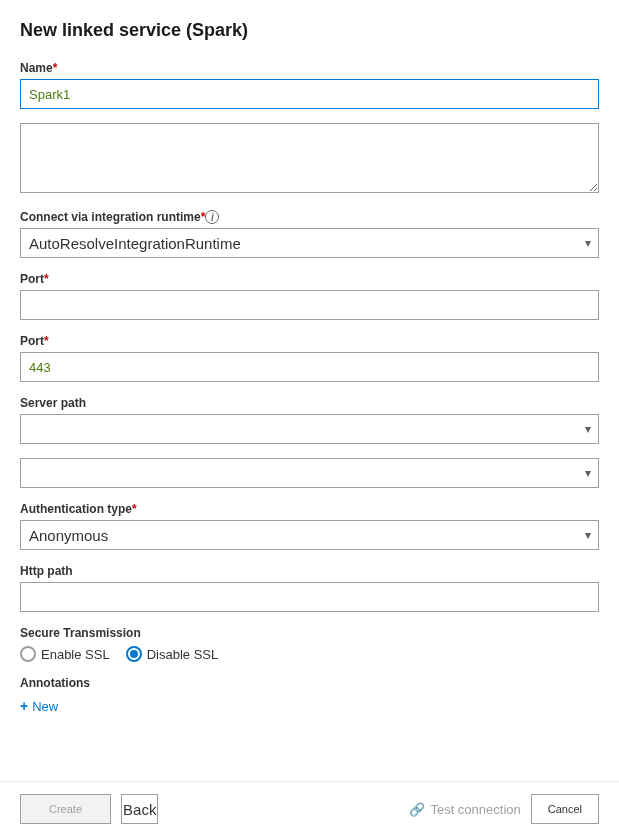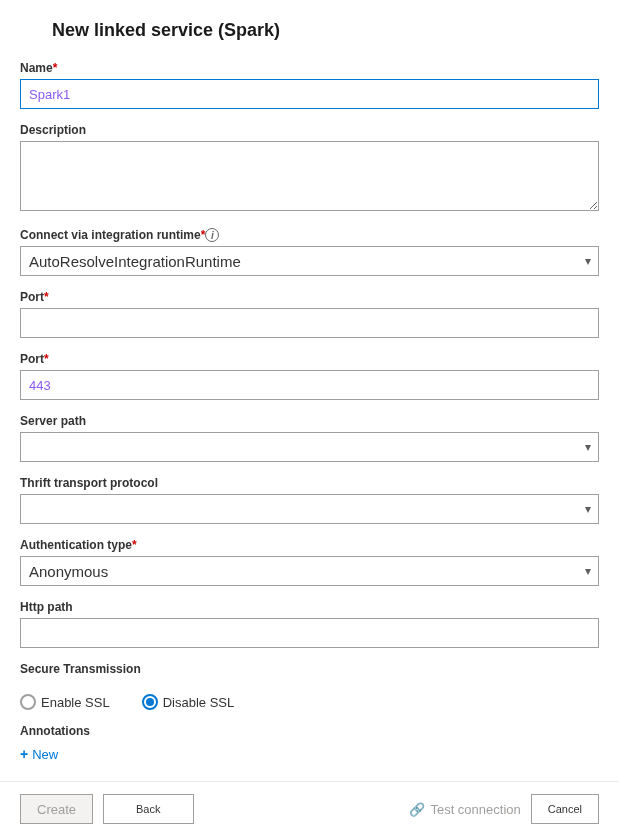--- a/index.html
+++ b/index.html
@@ -13,21 +13,20 @@
     }
     .panel {
       padding: 20px 20px 0 20px;
       max-width: 619px;
     }
     .panel-title {
       font-size: 18px;
       font-weight: 600;
       color: #1a1a1a;
       margin-bottom: 20px;
-      margin-left: 32px;
     }
     .field-group {
       margin-bottom: 14px;
     }
     .field-label {
       font-size: 12px;
       font-weight: 600;
       color: #333;
       margin-bottom: 4px;
       display: flex;
@@ -50,21 +49,21 @@
       cursor: pointer;
       font-style: italic;
       font-weight: bold;
     }
     .text-input {
       width: 100%;
       height: 30px;
       border: 1px solid #0078d4;
       padding: 4px 8px;
       font-size: 13px;
-      color: #8b5cf6;
+      color: #4d7c0f;
       outline: none;
       border-radius: 0;
     }
     .text-input-normal {
       border-color: #a19f9d;
     }
     .textarea-input {
       width: 100%;
       height: 70px;
       border: 1px solid #a19f9d;
@@ -99,22 +98,22 @@
       pointer-events: none;
       color: #605e5c;
       font-size: 12px;
     }
     .secure-transmission-section {
       margin-bottom: 14px;
     }
     .radio-group {
       display: flex;
       align-items: center;
-      gap: 32px;
-      margin-top: 18px;
+      gap: 16px;
+      margin-top: 6px;
     }
     .radio-label {
       display: flex;
       align-items: center;
       gap: 5px;
       cursor: pointer;
       font-size: 13px;
     }
     .radio-input {
       appearance: none;
@@ -175,35 +174,35 @@
       display: flex;
       gap: 10px;
     }
     .footer-right {
       display: flex;
       align-items: center;
       gap: 10px;
     }
     .btn-primary {
       height: 30px;
-      padding: 0 16px;
+      padding: 0 28px;
       background: #f3f2f1;
       border: 1px solid #a19f9d;
       color: #a19f9d;
-      font-size: 13px;
+      font-size: 11px;
       cursor: not-allowed;
       font-family: inherit;
     }
     .btn-secondary {
       height: 30px;
-      padding: 0 32px;
-      background: #fff;
-      border: 1px solid #a19f9d;
-      color: #333;
-      font-size: 11px;
+      padding: 0 1px;
+      background: #fff;
+      border: 1px solid #a19f9d;
+      color: #333;
+      font-size: 15px;
       cursor: pointer;
       font-family: inherit;
     }
     .btn-cancel {
       height: 30px;
       padding: 0 16px;
       background: #fff;
       border: 1px solid #a19f9d;
       color: #333;
       font-size: 11px;
@@ -236,23 +235,20 @@
 
     <div class="field-group">
       <div class="field-label">
         <span>Name</span>
         <span class="required-star">*</span>
       </div>
       <input type="text" class="text-input" value="Spark1" style="">
     </div>
 
     <div class="field-group">
-      <div class="field-label">
-        <span>Description</span>
-      </div>
       <textarea class="textarea-input" style=""></textarea>
     </div>
 
     <div class="field-group">
       <div class="field-label">
         <span>Connect via integration runtime</span>
         <span class="required-star">*</span>
         <span class="info-icon">i</span>
       </div>
       <div class="select-wrapper">
@@ -285,23 +281,20 @@
       </div>
       <div class="select-wrapper">
         <select class="select-input">
           <option value=""></option>
         </select>
         <span class="chevron-icon">▾</span>
       </div>
     </div>
 
     <div class="field-group">
-      <div class="field-label">
-        <span>Thrift transport protocol</span>
-      </div>
       <div class="select-wrapper">
         <select class="select-input">
           <option value=""></option>
         </select>
         <span class="chevron-icon">▾</span>
       </div>
     </div>
 
     <div class="field-group">
       <div class="field-label">

